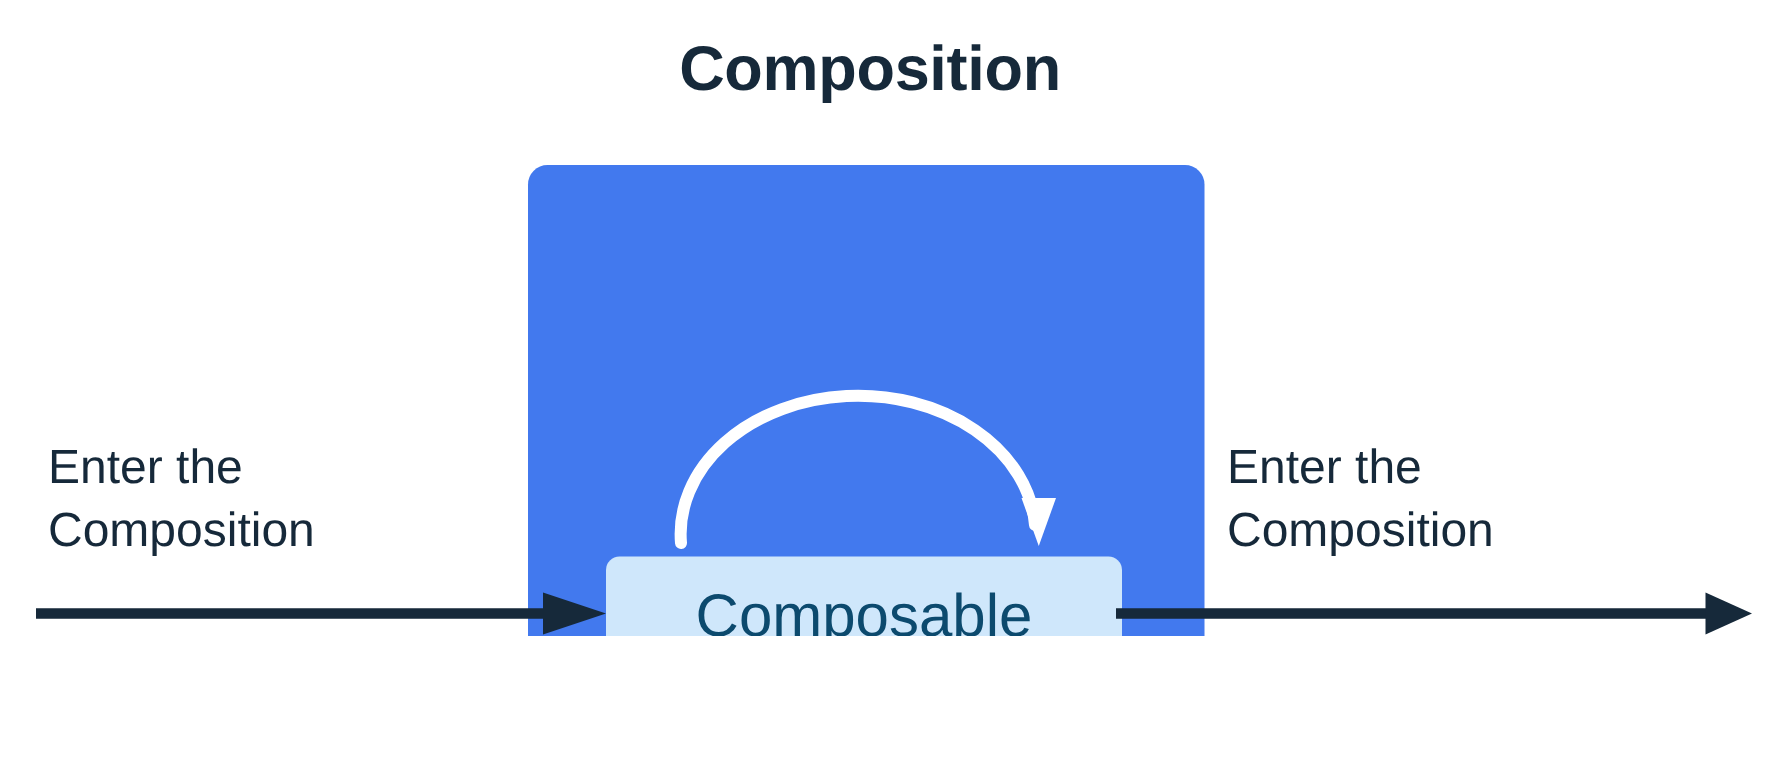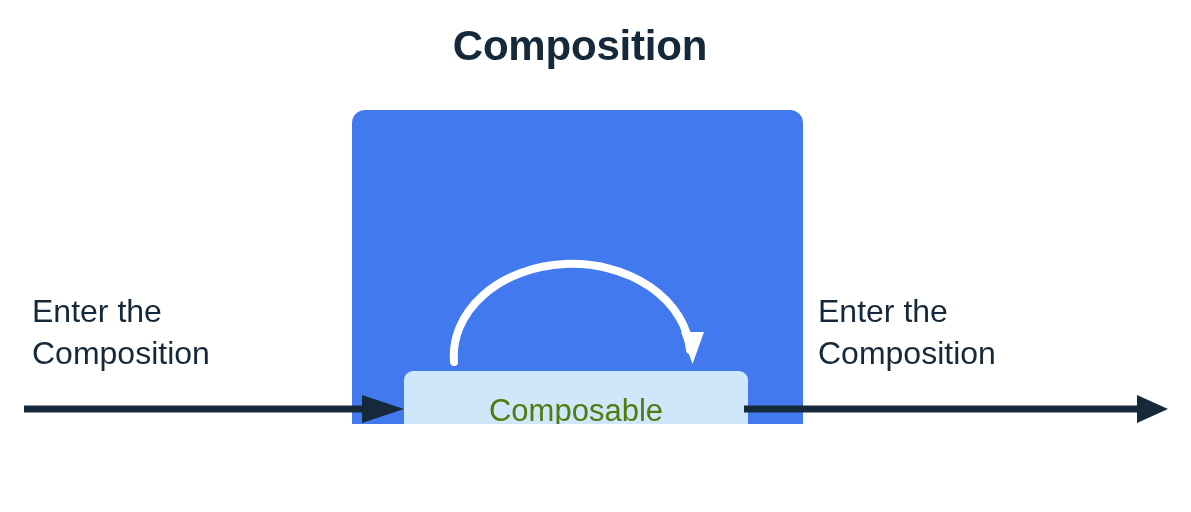--- a/index.html
+++ b/index.html
@@ -76,22 +76,22 @@
     top: 371px;
     width: 344px;
     height: 79px;
     background: #CFE7FB;
     border-radius: 9px;
     display: flex;
     align-items: center;
     justify-content: center;
   }
   #composable-label {
-    font-size: 31px;
-    color: #4d7c0f;
+    font-size: 40px;
+    color: #0c4a6e;
     line-height: 38px;
   }
 
   
   .flow-arrow {
     position: absolute;
     top: 382px;
     height: 54px;
   }
   #enter-arrow {

